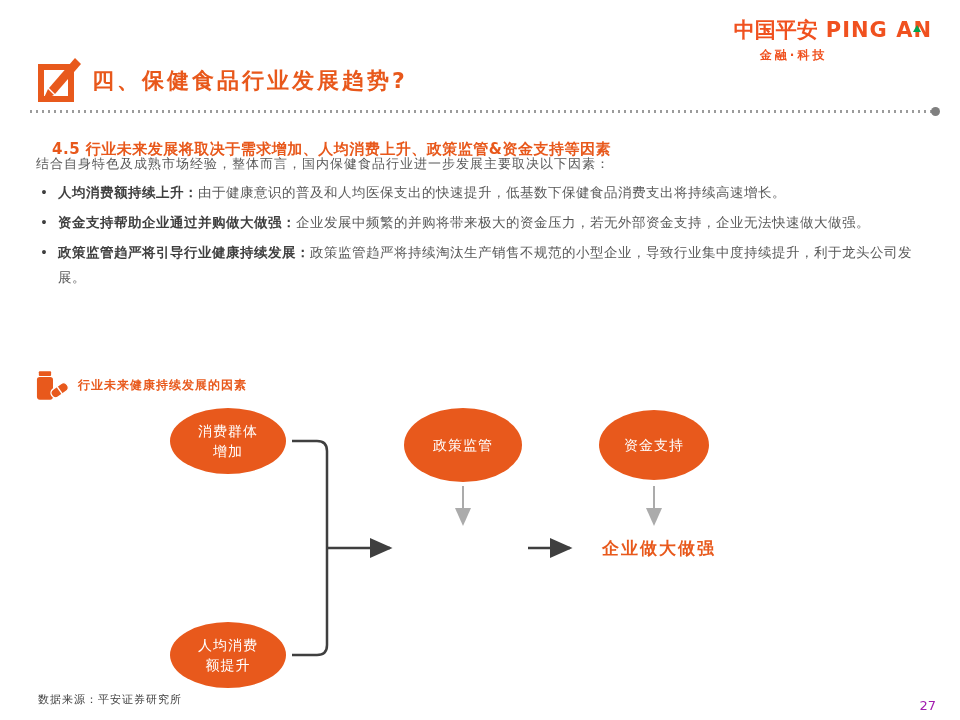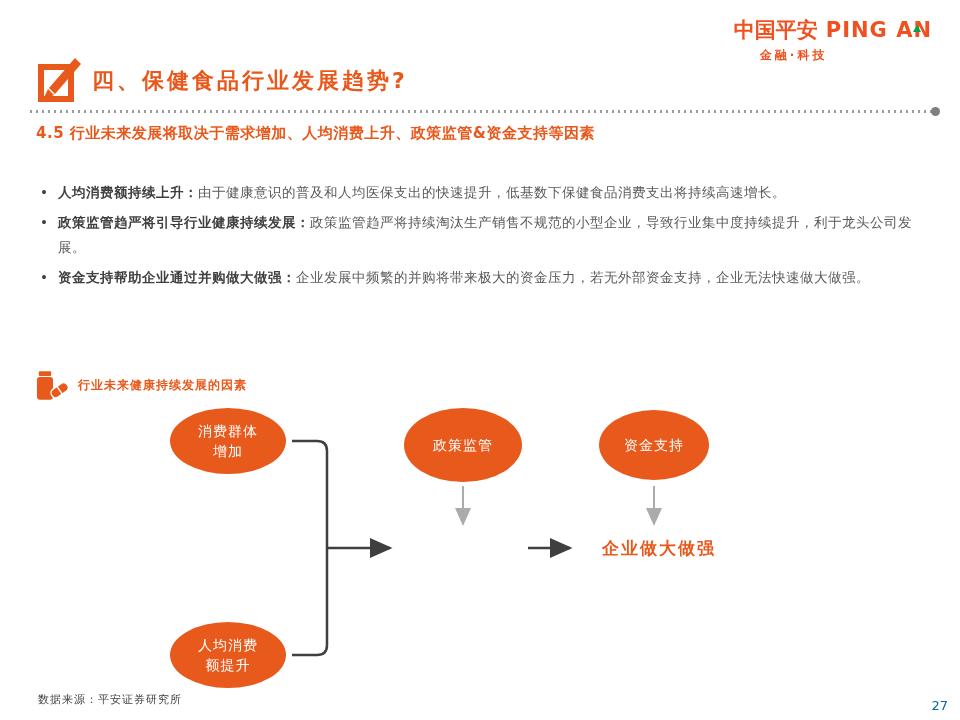--- a/index.html
+++ b/index.html
@@ -27,21 +27,21 @@
   .logo-tagline { font-size:12px; font-weight:bold; letter-spacing:3px; margin-top:3px; padding-left:26px; }
 
   .dotted-rule {
     position:absolute; left:30px; right:24px; top:110px; height:3px;
     background-image:repeating-linear-gradient(to right, var(--divider-gray,#9B9B9B) 0 2px, transparent 2px 6px);
   }
   .rule-end-dot { position:absolute; right:-4px; top:-3px; width:9px; height:9px; border-radius:50%; background:#7F7F7F; }
 
   
   .content-heading {
-    position:absolute; left:36px; top:124px; margin:0;
+    position:absolute; left:36px; top:124px; margin:16px;
     font-size:15px; font-weight:bold; letter-spacing:0.5px;
     color:var(--heading-orange,#E8581B);
   }
   .intro {
     position:absolute; left:36px; top:155px; margin:0;
     font-size:13px; letter-spacing:1px; color:var(--body-text,#595959);
   }
   .bullets { position:absolute; left:36px; top:180px; width:892px; margin:0; padding:0; list-style:none; }
   .bullets li {
     position:relative; padding-left:22px; margin-bottom:5px;
@@ -78,21 +78,21 @@
   }
   .outcome-industry   { left:398px; top:137px; width:130px; }
   .outcome-enterprise { left:578px; top:137px; width:162px; }
 
   
   .source-note {
     position:absolute; left:38px; bottom:13px;
     font-size:11px; letter-spacing:1px;
     font-family:"DejaVu Serif", serif; color:var(--dark-text,#3F3F3F);
   }
-  .page-number { position:absolute; right:12px; bottom:7px; font-size:13px; color:#0369a1; }
+  .page-number { position:absolute; right:24px; bottom:7px; font-size:13px; color:#a21caf; }
 </style>
 </head>
 <body>
 
 <div class="slide">
 
   <svg class="edit-icon" viewBox="0 0 46 48" aria-hidden="true">
     <rect x="5" y="11" width="30" height="32" fill="#ffffff" stroke="#E8591C" stroke-width="6"></rect>
     <g fill="#E8591C">
       <path d="M39 2 L45 8 L19 38 L13 32 Z"></path>
@@ -107,25 +107,26 @@
       <span class="green-accent"></span>
     </div>
     <div class="logo-tagline">金融·科技</div>
   </div>
 
   <div class="dotted-rule">
     <span class="rule-end-dot"></span>
   </div>
 
   <h2 class="content-heading">4.5 行业未来发展将取决于需求增加、人均消费上升、政策监管&amp;资金支持等因素</h2>
+  <p class="intro">结合自身特色及成熟市场经验，整体而言，国内保健食品行业进一步发展主要取决以下因素：</p>
 
   <ul class="bullets">
     <li><span class="bullet-lead">人均消费额持续上升：</span><span>由于健康意识的普及和人均医保支出的快速提升，低基数下保健食品消费支出将持续高速增长。</span></li>
+    <li><span class="bullet-lead">资金支持帮助企业通过并购做大做强：</span><span>企业发展中频繁的并购将带来极大的资金压力，若无外部资金支持，企业无法快速做大做强。</span></li>
     <li><span class="bullet-lead">政策监管趋严将引导行业健康持续发展：</span><span>政策监管趋严将持续淘汰生产销售不规范的小型企业，导致行业集中度持续提升，利于龙头公司发展。</span></li>
-    <li><span class="bullet-lead">资金支持帮助企业通过并购做大做强：</span><span>企业发展中频繁的并购将带来极大的资金压力，若无外部资金支持，企业无法快速做大做强。</span></li>
   </ul>
 
   <div class="diagram-caption">
     <svg class="pill-icon" viewBox="0 0 36 32" aria-hidden="true">
       <g fill="#E8591C">
         <rect x="3" y="1" width="13" height="5" rx="1"></rect>
         <rect x="1" y="7" width="17" height="24" rx="3"></rect>
       </g>
       <g transform="rotate(-35 25 21)">
         <rect x="15" y="16" width="20" height="10" rx="5" fill="#E8591C" stroke="#ffffff" stroke-width="1.5"></rect>

